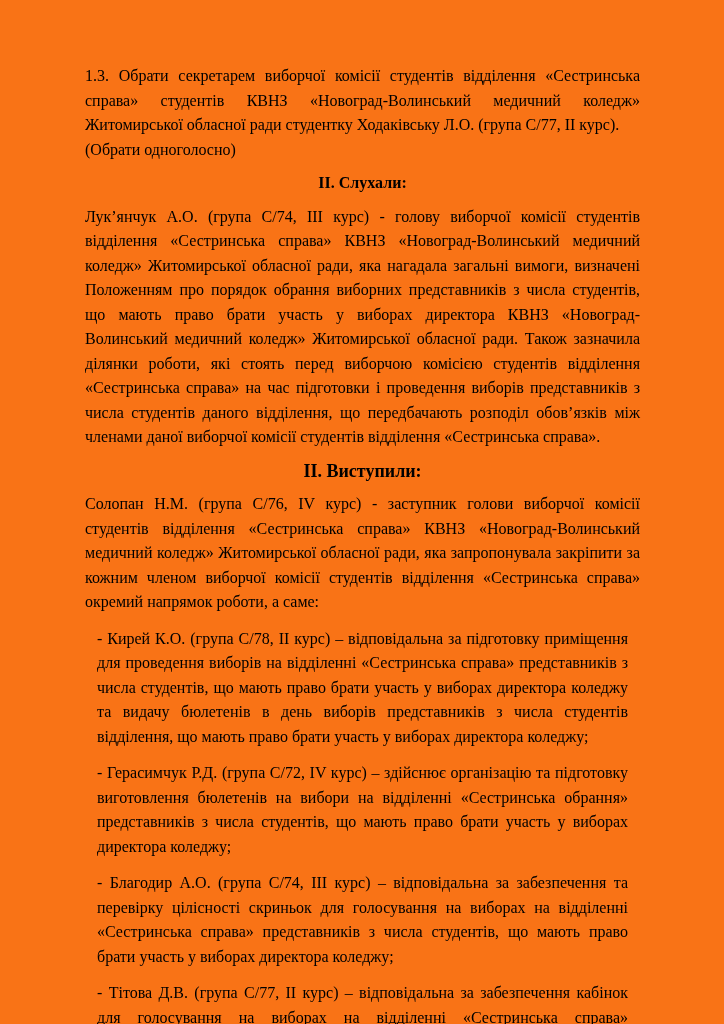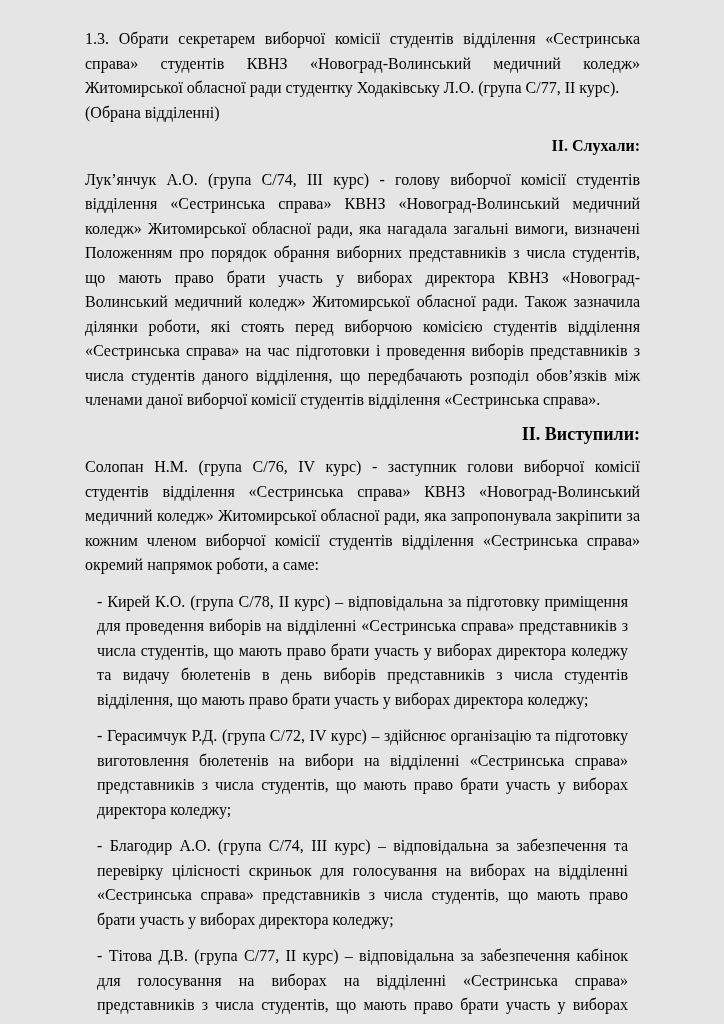--- a/index.html
+++ b/index.html
@@ -5,64 +5,64 @@
   html, body {
     margin: 0;
     padding: 0;
     background: #ffffff;
   }
   .page {
     position: relative;
     box-sizing: border-box;
     width: 724px;
     height: 1024px;
-    background: #e5e5e5;
+    background: #f97316;
     color: #000000;
-    padding: 27px 84px 30px 85px;
+    padding: 64px 84px 30px 85px;
     font-family: "Liberation Serif", "DejaVu Serif", serif;
     font-size: 16px;
     line-height: 24.5px;
     text-align: justify;
     overflow: hidden;
   }
   .para {
     margin: 0 0 9px 0;
   }
   .para-tight {
     margin: 0;
   }
   .heading {
     font-weight: bold;
     margin: 0 0 9px 0;
-    text-align: right;
+    text-align: center;
   }
   .list-item {
     margin: 12px;
   }
   .list-block {
     margin: 0;
   }
 </style>
 </head>
 <body>
 
 <div class="page">
 
   <p class="para para-tight">1.3. Обрати секретарем виборчої комісії студентів відділення «Сестринська справа» студентів КВНЗ «Новоград-Волинський медичний коледж» Житомирської обласної ради студентку Ходаківську Л.О. (група С/77, II курс).</p>
 
-  <p class="para">(Обрана відділенні)</p>
+  <p class="para">(Обрати одноголосно)</p>
 
   <h2 class="heading" style="font-size:16px;">II. Слухали:</h2>
 
   <p class="para">Лук’янчук А.О. (група С/74, III курс) - голову виборчої комісії студентів відділення «Сестринська справа» КВНЗ «Новоград-Волинський медичний коледж» Житомирської обласної ради, яка нагадала загальні вимоги, визначені Положенням про порядок обрання виборних представників з числа студентів, що мають право брати участь у виборах директора КВНЗ «Новоград-Волинський медичний коледж» Житомирської обласної ради. Також зазначила ділянки роботи, які стоять перед виборчою комісією студентів відділення «Сестринська справа» на час підготовки і проведення виборів представників з числа студентів даного відділення, що передбачають розподіл обов’язків між членами даної виборчої комісії студентів відділення «Сестринська справа».</p>
 
   <h2 class="heading" style="font-size:18px;">II. Виступили:</h2>
 
   <p class="para">Солопан Н.М. (група С/76, IV курс) - заступник голови виборчої комісії студентів відділення «Сестринська справа»  КВНЗ «Новоград-Волинський медичний коледж» Житомирської обласної ради, яка запропонувала закріпити за кожним членом виборчої комісії студентів відділення «Сестринська справа» окремий напрямок роботи, а саме:</p>
 
   <div class="list-block">
     <p class="list-item">- Кирей К.О. (група С/78, II курс) – відповідальна за підготовку приміщення для проведення виборів на відділенні «Сестринська справа» представників з числа студентів, що мають право брати участь у виборах директора коледжу та видачу бюлетенів в день виборів представників з числа студентів відділення, що мають право брати участь у виборах директора коледжу;</p>
-    <p class="list-item">- Герасимчук Р.Д. (група С/72, IV курс) – здійснює організацію та підготовку виготовлення бюлетенів на вибори на відділенні «Сестринська справа» представників з числа студентів, що мають право брати участь у виборах директора коледжу;</p>
+    <p class="list-item">- Герасимчук Р.Д. (група С/72, IV курс) – здійснює організацію та підготовку виготовлення бюлетенів на вибори на відділенні «Сестринська обрання» представників з числа студентів, що мають право брати участь у виборах директора коледжу;</p>
     <p class="list-item">- Благодир А.О. (група С/74, III курс) – відповідальна за забезпечення та перевірку цілісності скриньок для голосування на виборах на відділенні «Сестринська справа» представників з числа студентів, що мають право брати участь у виборах директора коледжу;</p>
     <p class="list-item">- Тітова Д.В. (група С/77, II курс) – відповідальна за забезпечення кабінок для голосування на виборах на відділенні «Сестринська справа» представників з числа студентів, що мають право брати участь у виборах директора коледжу.</p>
   </div>
 
 </div>
 
 </body></html>

